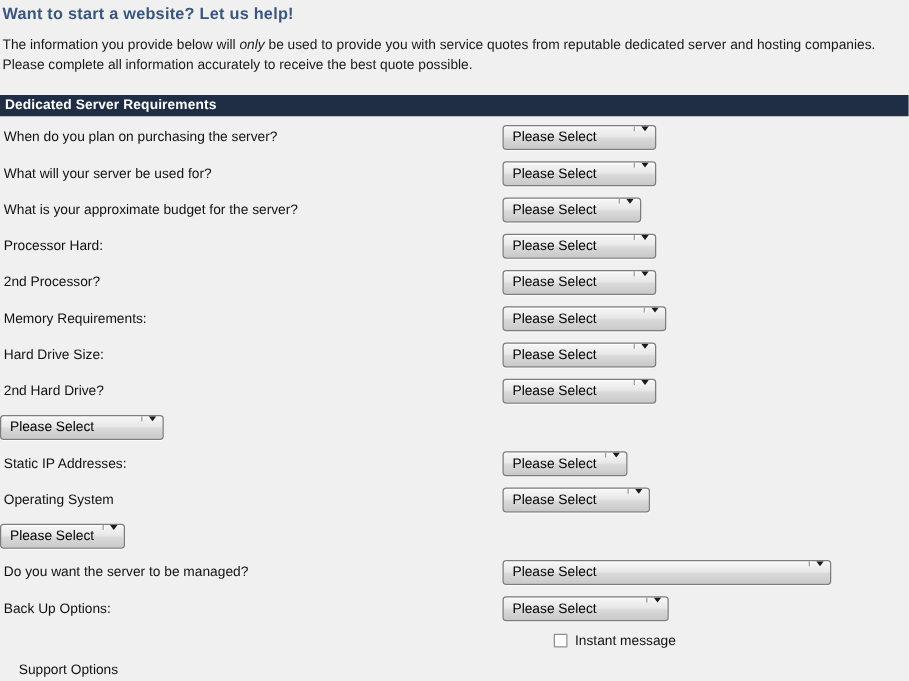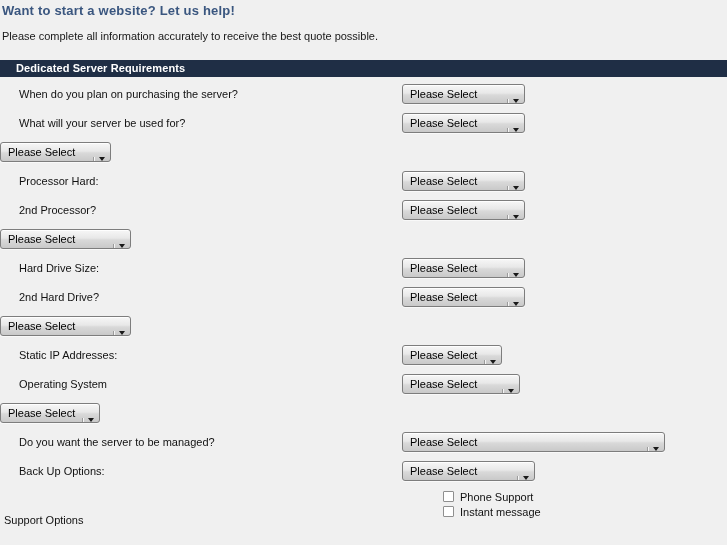--- a/index.html
+++ b/index.html
@@ -29,43 +29,43 @@
   .intro .em { font-style: italic; }
 
   .section-bar {
     margin-top: 16px;
     height: 17px;
     background: #1f2e45;
     color: #ffffff;
     font-size: 11px;
     font-weight: bold;
     line-height: 17px;
-    padding-left: 16px;
+    padding-left: 4px;
     letter-spacing: 0.1px;
   }
 
   .rows { margin-top: 2px; }
   .form-row {
     height: 29px;
     display: flex;
     align-items: center;
   }
   .row-label {
     flex: none;
     width: 402px;
-    padding-left: 19px;
+    padding-left: 3px;
     font-size: 11px;
     color: #111111;
   }
 
   
   .sel {
     height: 20px;
     display: flex;
-    align-items: flex-end;
+    align-items: flex-start;
     border: 1px solid #7d7d7d;
     border-radius: 3px;
     background: linear-gradient(to bottom, #f7f7f7 0%, #e8e8e8 45%, #d9d9d9 55%, #c9c9c9 100%);
     box-shadow: inset 0 1px 0 rgba(255,255,255,0.9), 0 1px 0 rgba(255,255,255,0.6);
     cursor: default;
     overflow: hidden;
   }
   .sel-text {
     flex: 1;
     font-size: 11px;
@@ -88,21 +88,21 @@
     display: block;
     width: 0; height: 0;
     border-left: 3.5px solid transparent;
     border-right: 3.5px solid transparent;
     border-top: 4px solid #1a1a1a;
   }
 
   .support { position: relative; margin-top: 4px; }
   .support-label {
     position: absolute;
-    left: 4px;
+    left: 15px;
     top: 25px;
     font-size: 11px;
     color: #111111;
   }
   .check-row {
     height: 15px;
     display: flex;
     align-items: center;
     padding-left: 443px;
   }
@@ -123,20 +123,21 @@
   }
 </style>
 </head>
 <body>
 
 <div class="page">
 
   <div class="page-title">Want to start a website? Let us help!</div>
 
   <div class="intro">
+    <div><span>The information you provide below will </span><span class="em">only</span><span> be used to provide you with service quotes from reputable dedicated server and hosting companies.</span></div>
     <div>Please complete all information accurately to receive the best quote possible.</div>
   </div>
 
   <div class="section-bar">
     <span>Dedicated Server Requirements</span>
   </div>
 
   <div class="rows" id="rows">
   <div class="form-row">
     <div class="row-label">When do you plan on purchasing the server?</div>
@@ -152,20 +153,21 @@
     <div class="row-label">What will your server be used for?</div>
     <div class="sel" style="width: 123px;">
       <span class="sel-text">Please Select</span>
       <span class="sel-arrow">
             <i class="tri"></i>
           </span>
     </div>
   </div>
 
   <div class="form-row">
+    <div class="row-label">What is your approximate budget for the server?</div>
     <div class="sel" style="width: 111px;">
       <span class="sel-text">Please Select</span>
       <span class="sel-arrow">
             <i class="tri"></i>
           </span>
     </div>
   </div>
 
   <div class="form-row">
     <div class="row-label">Processor Hard:</div>
@@ -181,20 +183,21 @@
     <div class="row-label">2nd Processor?</div>
     <div class="sel" style="width: 123px;">
       <span class="sel-text">Please Select</span>
       <span class="sel-arrow">
             <i class="tri"></i>
           </span>
     </div>
   </div>
 
   <div class="form-row">
+    <div class="row-label">Memory Requirements:</div>
     <div class="sel" style="width: 131px;">
       <span class="sel-text">Please Select</span>
       <span class="sel-arrow">
             <i class="tri"></i>
           </span>
     </div>
   </div>
 
   <div class="form-row">
     <div class="row-label">Hard Drive Size:</div>
@@ -271,24 +274,20 @@
       <span class="sel-arrow">
             <i class="tri"></i>
           </span>
     </div>
   </div>
 </div>
 
   <div class="support">
     <div class="support-label">Support Options</div>
     <div id="support-rows">
-  <div class="check-row">
-    <input type="checkbox" style="">
-    <span class="check-label">Phone Support</span>
-  </div>
 
 
   <div class="check-row">
     <input type="checkbox" style="">
     <span class="check-label">Instant message</span>
   </div>
 </div>
   </div>
 
 </div>

